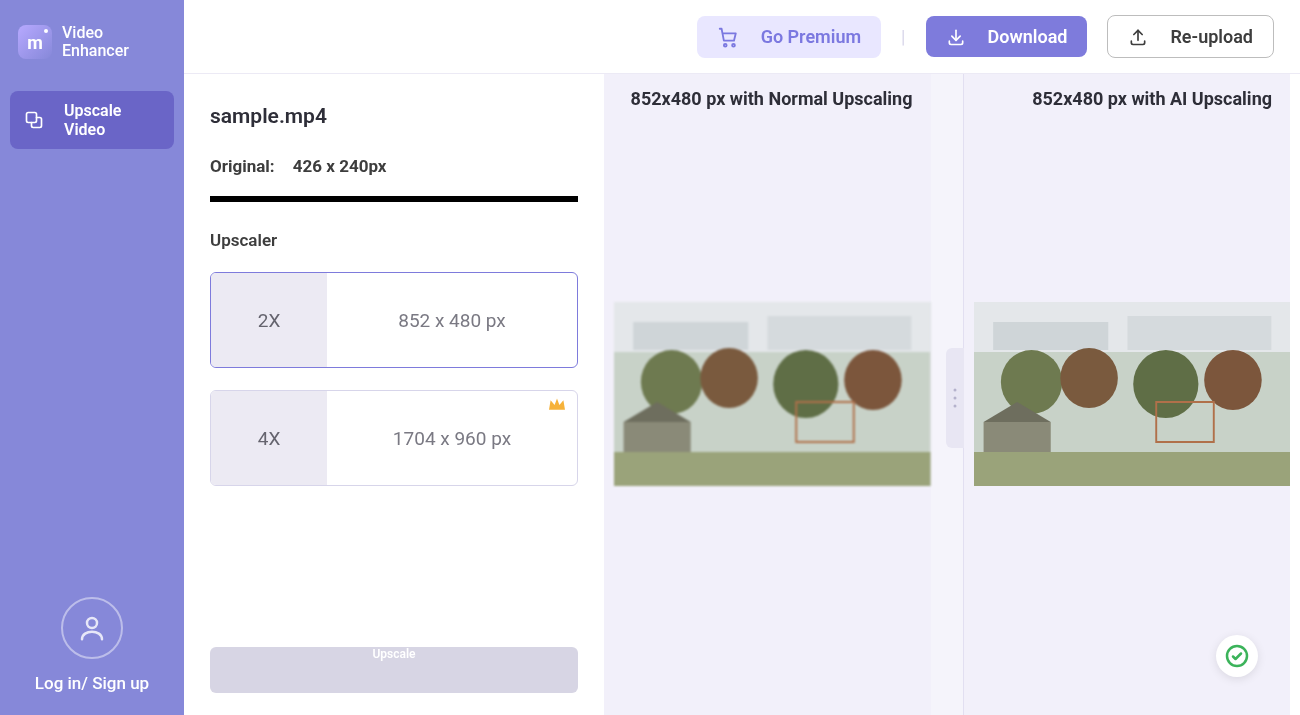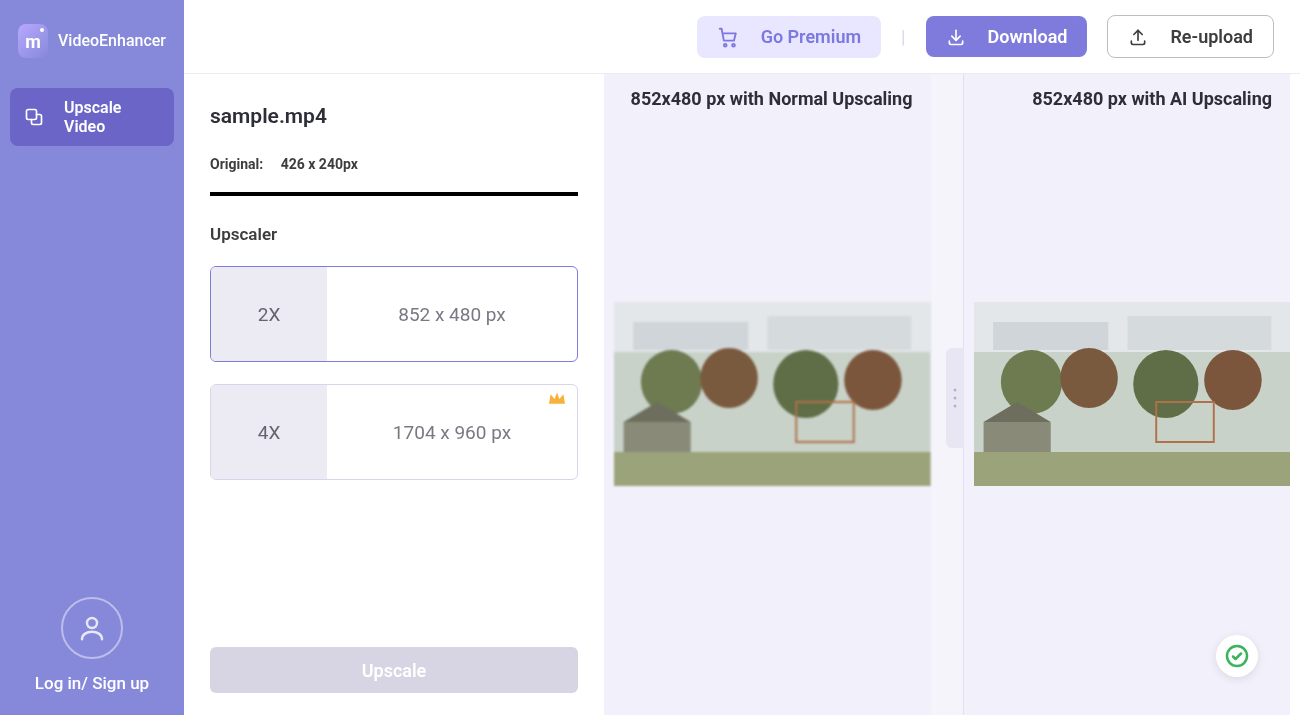--- a/index.html
+++ b/index.html
@@ -5,21 +5,21 @@
   * { box-sizing: border-box; margin: 0; padding: 0; font-family: -apple-system, BlinkMacSystemFont, "Segoe UI", Roboto, Arial, sans-serif; }
   body { width: 1300px; height: 715px; overflow: hidden; background: #fff; }
 
   .sidebar {
     position: absolute; left: 0; top: 0; width: 184px; height: 715px;
     background: #8688d9; color: #fff; display: flex; flex-direction: column; align-items: center;
   }
   .brand { display: flex; align-items: center; gap: 10px; padding: 24px 18px 30px 18px; width: 100%; }
   .brand-icon { width: 34px; height: 34px; border-radius: 8px; background: linear-gradient(135deg,#b7a9ff,#8688d9); display:flex;align-items:center;justify-content:center;font-weight:700;color:#fff;font-size:18px; position:relative;}
   .brand-icon::after{content:"";position:absolute;right:4px;top:4px;width:4px;height:4px;border-radius:50%;background:#fff;}
-  .brand-text { display:flex; flex-direction:row; line-height:1.15; font-size:16px; font-weight:500;}
+  .brand-text { display:flex; flex-direction:column; line-height:1.15; font-size:16px; font-weight:500;}
   .upscale-btn {
     margin: 0 10px; width: calc(100% - 20px); background:#6a65c7; border-radius:8px;
     display:flex; align-items:center; gap:20px; padding: 10px 14px; color:#fff; font-size:16px; font-weight:600; cursor:pointer;
   }
   .sidebar-footer { margin-top:auto; margin-bottom:22px; display:flex; flex-direction:column; align-items:center; gap:14px;}
   .avatar { width:62px; height:62px; border-radius:50%; border:2px solid rgba(255,255,255,.45); display:flex;align-items:center;justify-content:center;}
   .login-link { color:#fff; font-size:17px; font-weight:500; cursor:pointer;}
 
   .topbar {
     position:absolute; left:184px; right:0; top:0; height:74px; border-bottom:1px solid #eceaf5;
@@ -28,34 +28,34 @@
   .btn { display:inline-flex; align-items:center; gap:22px; border-radius:8px; font-size:18px; font-weight:600; padding:10px 20px; cursor:pointer; border:none;}
   .btn-premium { background:#e9e7ff; color:#7b78e0;}
   .divider { color:#d9d6ea; font-size:18px;}
   .btn-reupload { background:#fff; color:#3d3d3d; border:1.5px solid #bdbdbd;}
   .btn-download { background:#7e7bdc; color:#fff;}
 
   .panel {
     position:absolute; left:184px; top:74px; width:420px; bottom:0; padding: 30px 26px 22px 26px;
   }
   .filename { font-size:21px; font-weight:600; color:#2e2e38;}
-  .orig-row { margin-top:28px; font-size:14px; color:#3d3d3d; padding-bottom:20px; border-bottom:4px solid #000000;}
+  .orig-row { margin-top:28px; font-size:17px; color:#3d3d3d; padding-bottom:20px; border-bottom:6px solid #000000;}
   .orig-row .label{font-weight:700; margin-right:14px;}
   .orig-row .val{font-weight:700;}
   .upscaler-label{margin-top:28px; font-size:17px; font-weight:600; color:#3d3d3d;}
   .opt {
     margin-top:22px; display:flex; border:1px solid #d7d5ea; border-radius:6px; overflow:hidden; height:96px; cursor:pointer; position:relative;
   }
   .opt.active{ border:1.5px solid #7e7bdc;}
   .opt .factor{ width:116px; background:#eceaf3; display:flex;align-items:center;justify-content:center;font-size:19px;color:#65646e;}
   .opt .res{ flex:1; display:flex;align-items:center;justify-content:center;font-size:19px;color:#7a7983;}
   .crown{ position:absolute; top:6px; right:10px;}
   .upscale-action{
     position:absolute; left:26px; right:26px; bottom:22px; height:46px; border-radius:6px;
-    background:#d7d5e4; color:#fff; font-size:18px; font-weight:600; display:flex;align-items:center;justify-content:center; cursor:not-allowed;
+    background:#d7d5e4; color:#fff; font-size:12px; font-weight:600; display:flex;justify-content:center; cursor:not-allowed;
   }
 
   .preview-area{ position:absolute; left:604px; right:10px; top:74px; bottom:0; background:#f5f4fb; display:flex; gap:32px;}
   .col{ flex:1; position:relative; background:#f2f0fa;}
   .col+.col{border-left:1px solid #e2dff1;}
   .col-title{ position:absolute; top:14px; right:18px; font-size:18px; font-weight:700; color:#2e2e38;}
   .img{ position:absolute; left:10px; right:0; top:228px; height:184px; }
   .col:first-child .img{filter:blur(1.2px);}
   .drag-handle{position:absolute;left:-18px;top:274px;width:18px;height:100px;background:#e8e6f3;border-radius:6px 0 0 6px;display:flex;align-items:center;justify-content:center;cursor:grab;}
   .status-check{position:absolute;right:32px;bottom:38px;width:42px;height:42px;border-radius:50%;background:#fff;box-shadow:0 2px 10px rgba(0,0,0,.1);display:flex;align-items:center;justify-content:center;}

